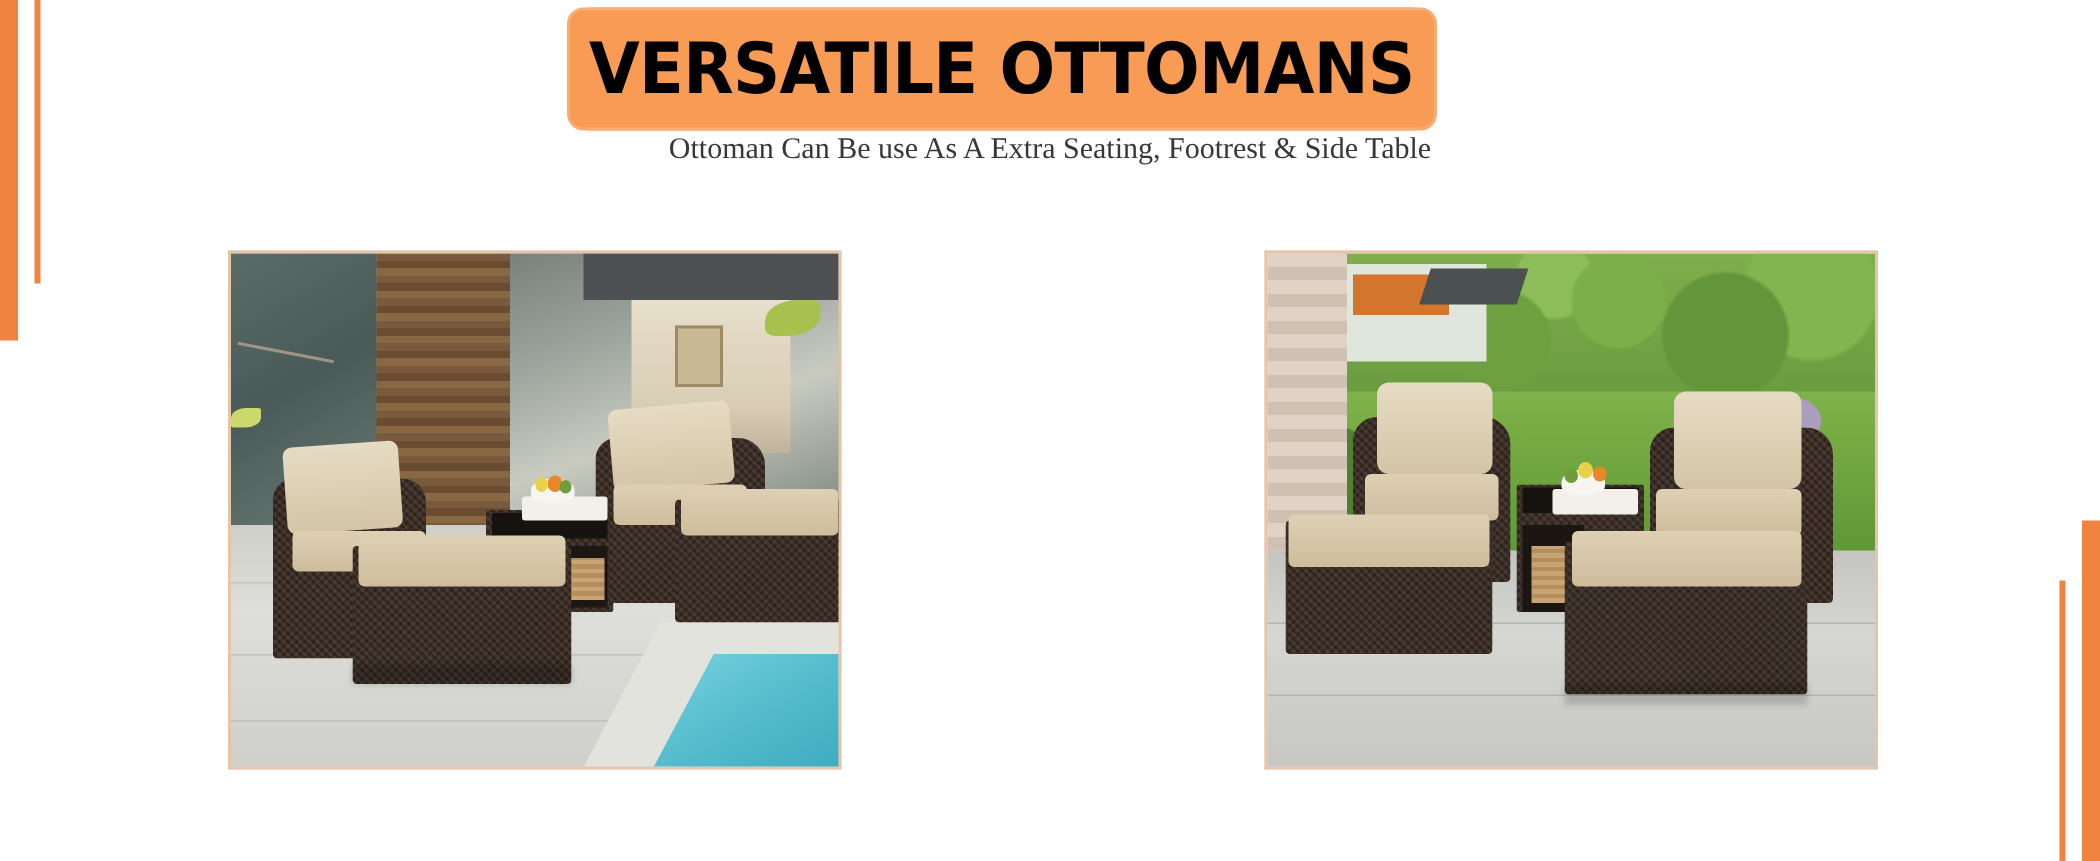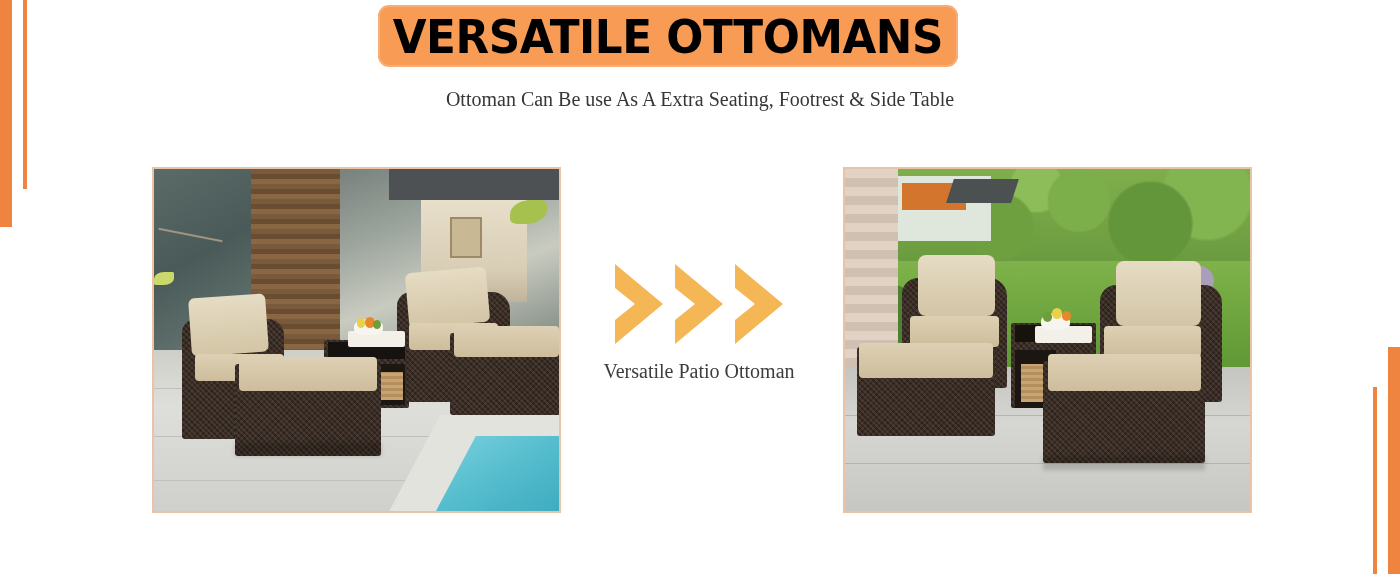--- a/index.html
+++ b/index.html
@@ -51,21 +51,21 @@
     height: 187px;
     background: #ef8440;
   }
 
   
   .title-banner {
     position: absolute;
     left: 378px;
     top: 5px;
     width: 580px;
-    height: 62px;
+    height: 82px;
     background: #f2944f;
     border-radius: 16px;
     box-sizing: border-box;
     padding: 0;
   }
   .title-banner-inner {
     width: 100%;
     height: 100%;
     box-sizing: border-box;
     border: 2px solid #f7ad74;
@@ -256,34 +256,20 @@
 
       <div class="lyr wick" style="left:7%;top:44%;width:25%;height:35%;border-radius:14px 16px 3px 3px;"></div>
       <div class="lyr cushL" style="left:9%;top:37%;width:19%;height:17%;transform:rotate(-4deg);"></div>
       <div class="lyr cush" style="left:10%;top:54%;width:22%;height:8%;"></div>
       <div class="lyr wick" style="left:20%;top:57%;width:36%;height:27%;border-radius:3px;"></div>
       <div class="lyr cush" style="left:21%;top:55%;width:34%;height:10%;"></div>
       <div class="lyr" style="left:20%;top:80%;width:36%;height:4%;background:rgba(0,0,0,.18);filter:blur(2px);"></div>
     </div>
   </div>
 
-  <div class="middle">
-    <div class="arrows">
-      <svg class="chev" width="56" height="88" viewBox="0 0 56 88">
-        <polygon points="4,4 52,44 4,84 4,60 24,44 4,28" fill="#f5b755"></polygon>
-      </svg>
-      <svg class="chev" width="56" height="88" viewBox="0 0 56 88">
-        <polygon points="4,4 52,44 4,84 4,60 24,44 4,28" fill="#f5b755"></polygon>
-      </svg>
-      <svg class="chev" width="56" height="88" viewBox="0 0 56 88">
-        <polygon points="4,4 52,44 4,84 4,60 24,44 4,28" fill="#f5b755"></polygon>
-      </svg>
-    </div>
-    <div class="mid-caption">Versatile Patio Ottoman</div>
-  </div>
 
   <div class="photo photo-right">
     <div class="photo-inner">
       <div class="lyr r-sky"></div>
       <div class="lyr r-trees"></div>
       <div class="lyr r-house"></div>
       <div class="lyr r-awning"></div>
       <div class="lyr r-roof"></div>
       <div class="lyr r-lawn"></div>
       <div class="lyr r-shrub"></div>

